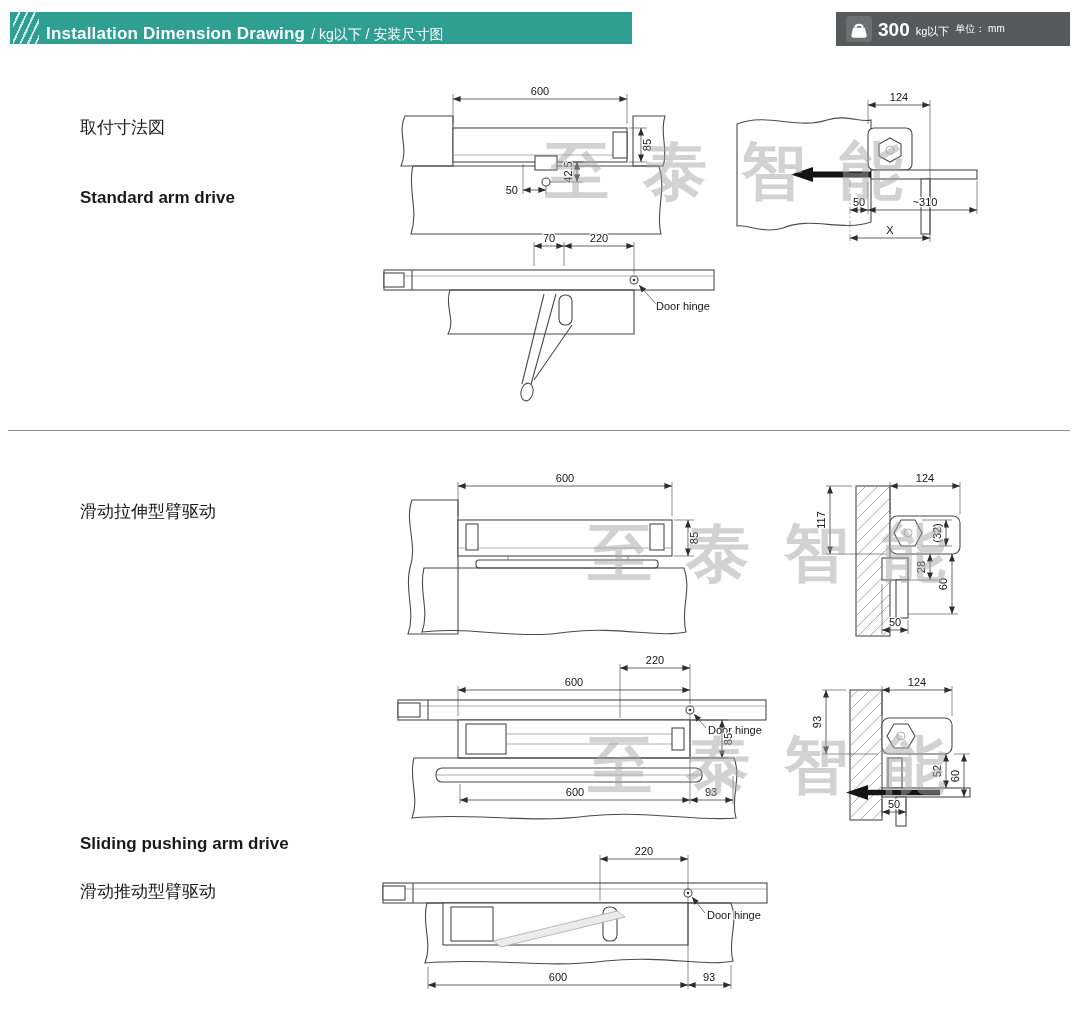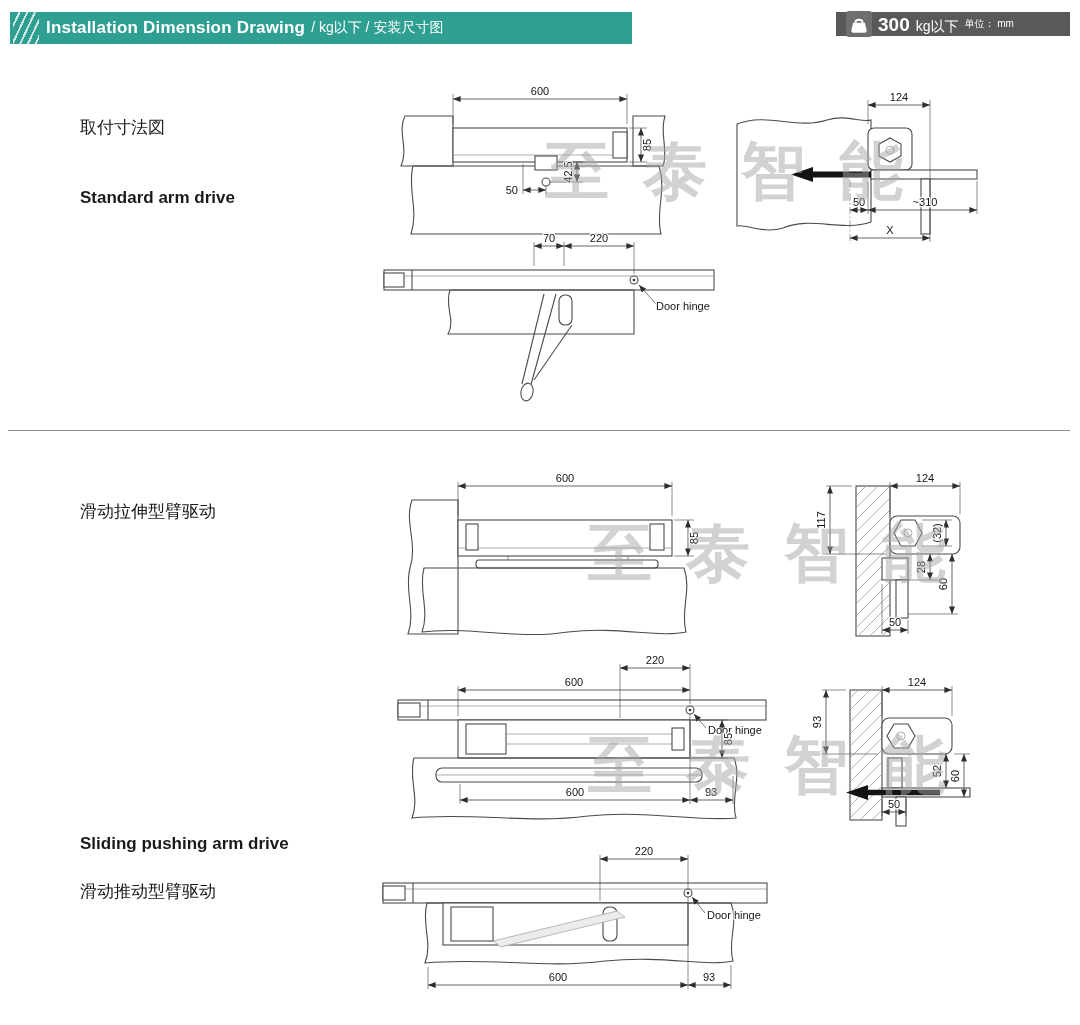--- a/index.html
+++ b/index.html
@@ -1,27 +1,27 @@
 <!DOCTYPE html>
 <html><head>
 <meta charset="utf-8">
 <style>
 *{margin:0;padding:0;box-sizing:border-box}
 html,body{background:#fff}
 body{font-family:"Liberation Sans","DejaVu Sans",sans-serif}
 .page{position:relative;width:1080px;height:1025px;background:#fff;overflow:hidden}
 
-.hdr-bar{position:absolute;left:10px;top:12px;width:622px;height:32px;background:#2E9F91;color:#fff;display:flex;align-items:center;padding-left:36px}
+.hdr-bar{position:absolute;left:10px;top:12px;width:622px;height:32px;background:#2E9F91;color:#fff;display:flex;align-items:flex-end;padding-left:36px}
 .hdr-stripes{position:absolute;left:3px;top:0;height:100%;width:26px;background:repeating-linear-gradient(115deg,rgba(255,255,255,0) 0 5px,rgba(255,255,255,.75) 5px 7px)}
 .hdr-title{font-weight:bold;font-size:17px;letter-spacing:.2px}
 .hdr-sub{font-size:14px;margin-left:6px}
-.hdr-box{position:absolute;left:836px;top:12px;width:234px;height:24px;background:#58595B;color:#fff;display:flex;align-items:center;padding:0 10px;gap:6px}
+.hdr-box{position:absolute;left:836px;top:12px;width:234px;height:34px;background:#58595B;color:#fff;display:flex;align-items:center;padding:0 10px;gap:6px}
 .w-ic{display:inline-flex;align-items:center;justify-content:center;width:26px;height:26px;background:#6e6f71;border-radius:3px;flex:none}
 .w-val{font-size:19px;font-weight:bold;line-height:1}
-.w-suf{font-size:14px;margin-top:5px}
+.w-suf{font-size:11px;margin-top:5px}
 .w-unit{font-size:10px;}
 
 .lbl{position:absolute;color:#1a1a1a;font-size:17px;white-space:nowrap;z-index:2}
 .lbl.b{font-weight:bold}
 .divider{position:absolute;left:8px;top:430px;width:1062px;border-top:1px solid #8f8f8f;z-index:1}
 .wm{position:absolute;z-index:3;color:rgba(165,165,165,.5);font-size:64px;font-weight:bold;letter-spacing:34px;white-space:nowrap;pointer-events:none}
 .drw{position:absolute;z-index:2}
 
 svg .o{fill:none;stroke:#4b4b4b;stroke-width:1.1}
 svg .of{fill:#fff;stroke:#4b4b4b;stroke-width:1.1}

